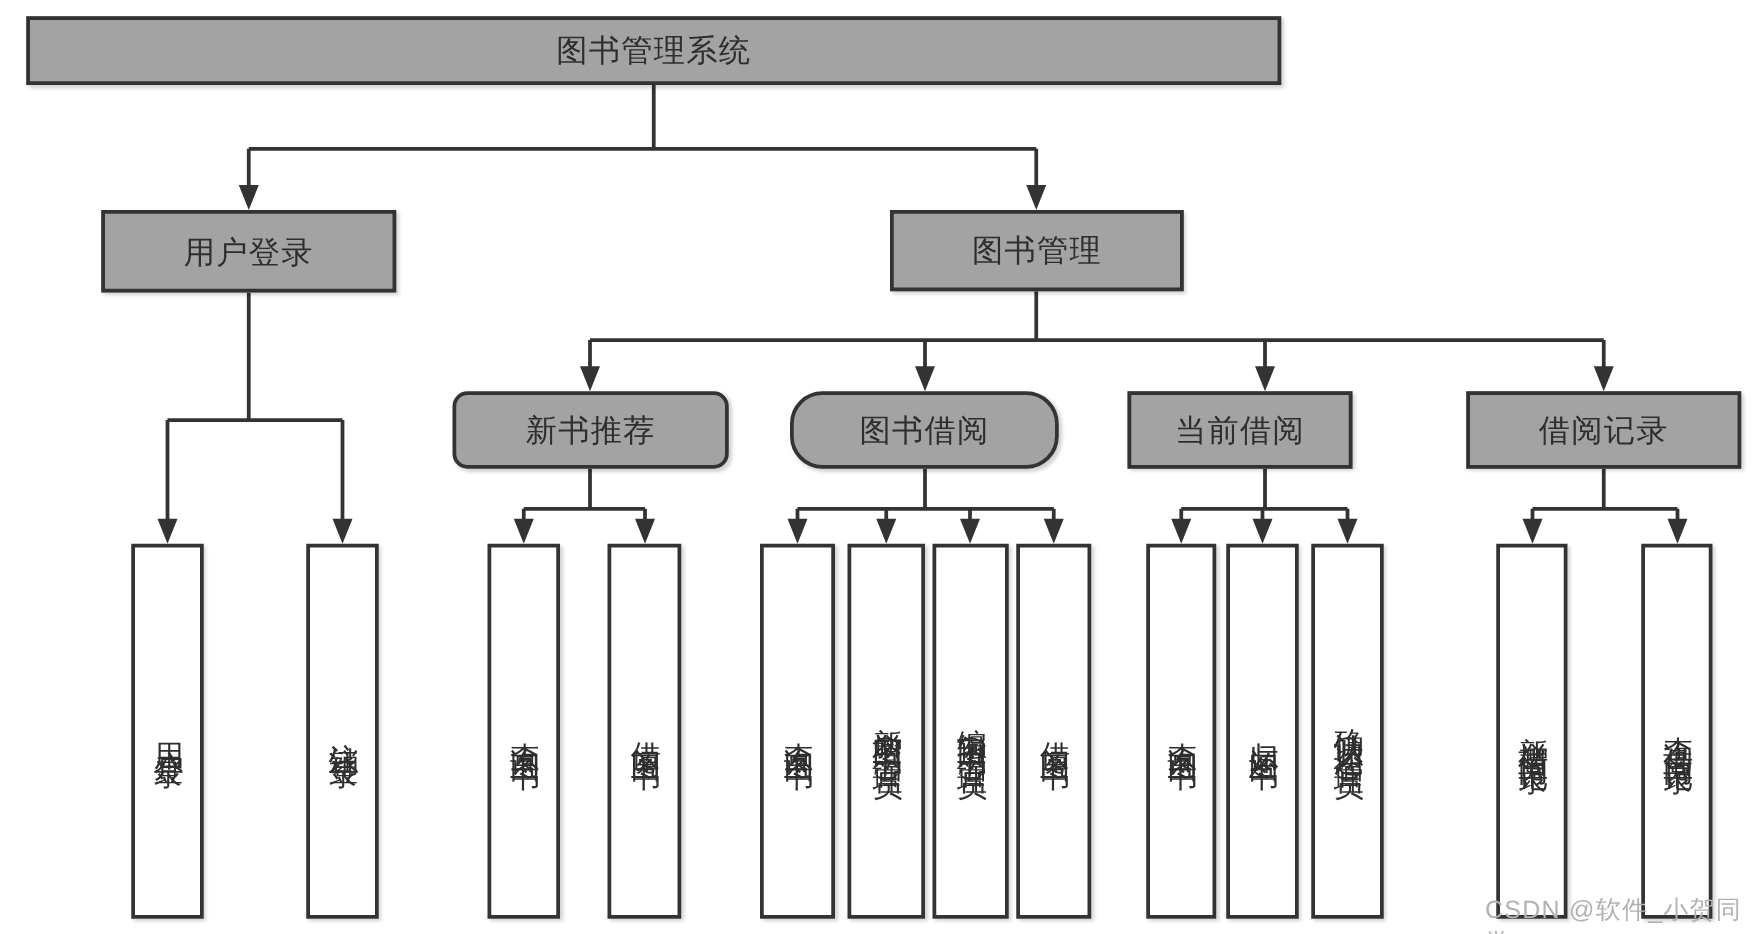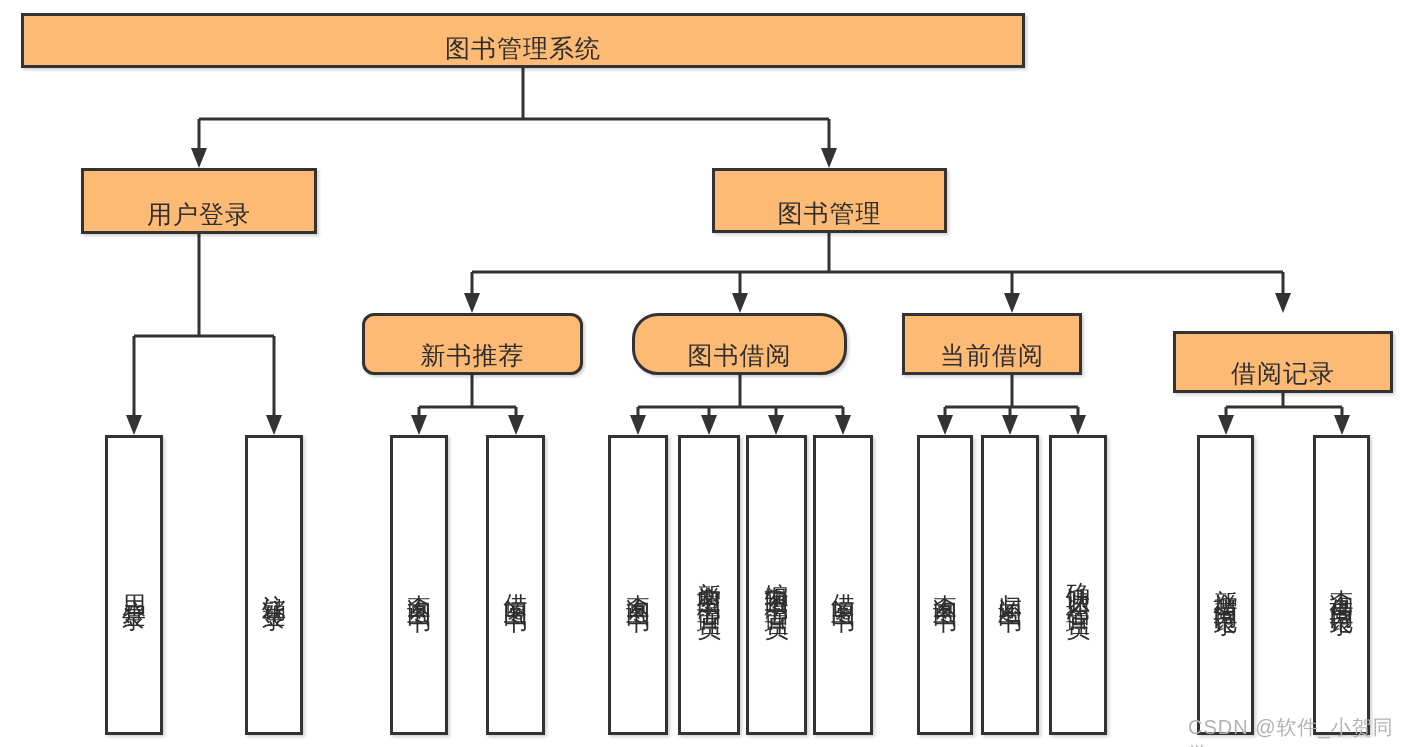--- a/index.html
+++ b/index.html
@@ -5,22 +5,22 @@
   html,body{margin:0;padding:0;}
   body{
     width:1405px;height:747px;position:relative;overflow:hidden;
     background:var(--background,#ffffff);
     font-family:"Liberation Sans",sans-serif;
     color:var(--text,#2e2e2e);
   }
   .hbox{
     position:absolute;box-sizing:border-box;
     border:3px solid var(--line,#333333);
-    background:#fdba74;
-    display:flex;align-items:flex-end;justify-content:center;
+    background:#a3a3a3;
+    display:flex;align-items:center;justify-content:center;
     font-size:25px;letter-spacing:1px;
     box-shadow:2px 2px 3px rgba(0,0,0,0.18);
     z-index:2;
   }
   .vbox{
     position:absolute;top:435px;height:300px;box-sizing:border-box;
     border:3px solid var(--line,#333333);
     background:#ffffff;
     display:flex;align-items:center;justify-content:center;
     box-shadow:2px 2px 3px rgba(0,0,0,0.18);
@@ -97,21 +97,21 @@
 
   <div class="hbox" style="left:362px;top:313px;width:221px;height:62px;border-radius:12px;">
     <span>新书推荐</span>
   </div>
   <div class="hbox" style="left:632px;top:313px;width:215px;height:62px;border-radius:26px;">
     <span>图书借阅</span>
   </div>
   <div class="hbox" style="left:902px;top:313px;width:180px;height:62px;">
     <span>当前借阅</span>
   </div>
-  <div class="hbox" style="left:1173px;top:313px;width:220px;height:62px;margin-top:18px;">
+  <div class="hbox" style="left:1173px;top:313px;width:220px;height:62px;">
     <span>借阅记录</span>
   </div>
 
   <div class="vbox" style="left:105px;width:58px;">
     <span class="vtext">用户登录</span>
   </div>
   <div class="vbox" style="left:245px;width:58px;">
     <span class="vtext">注销登录</span>
   </div>
 

